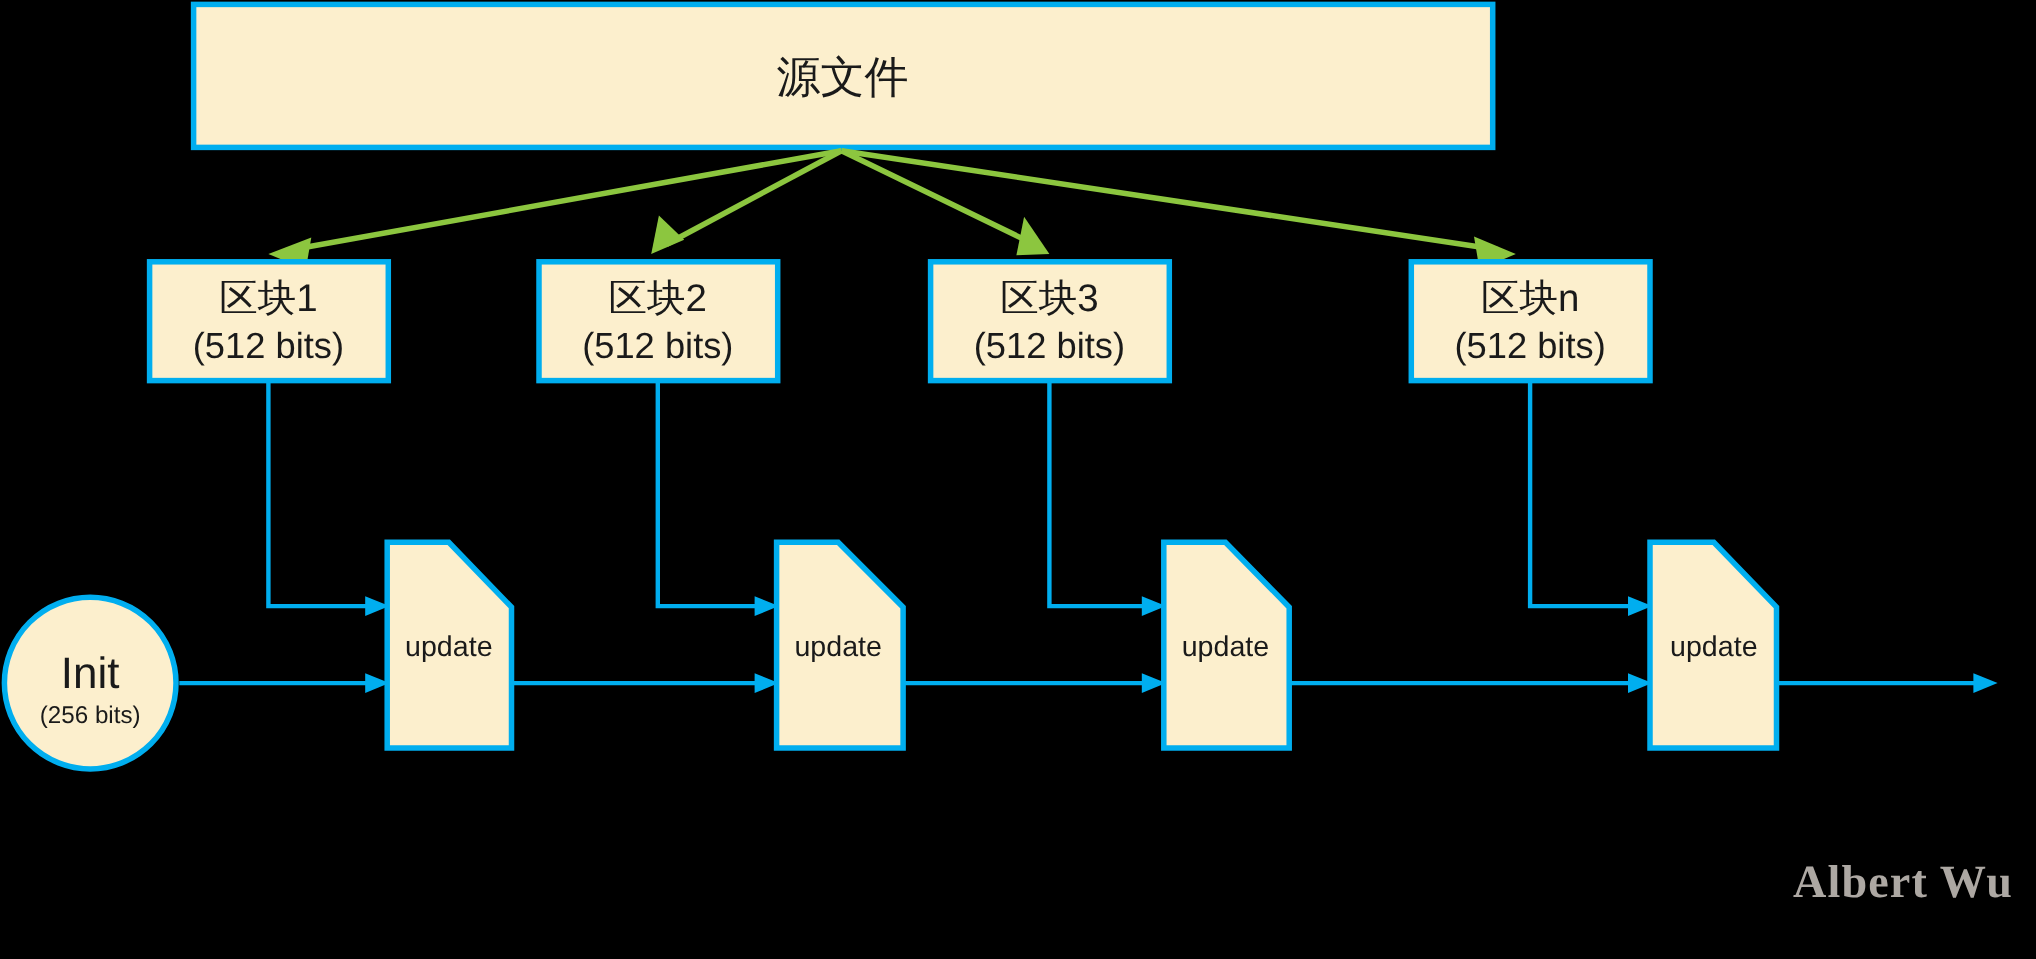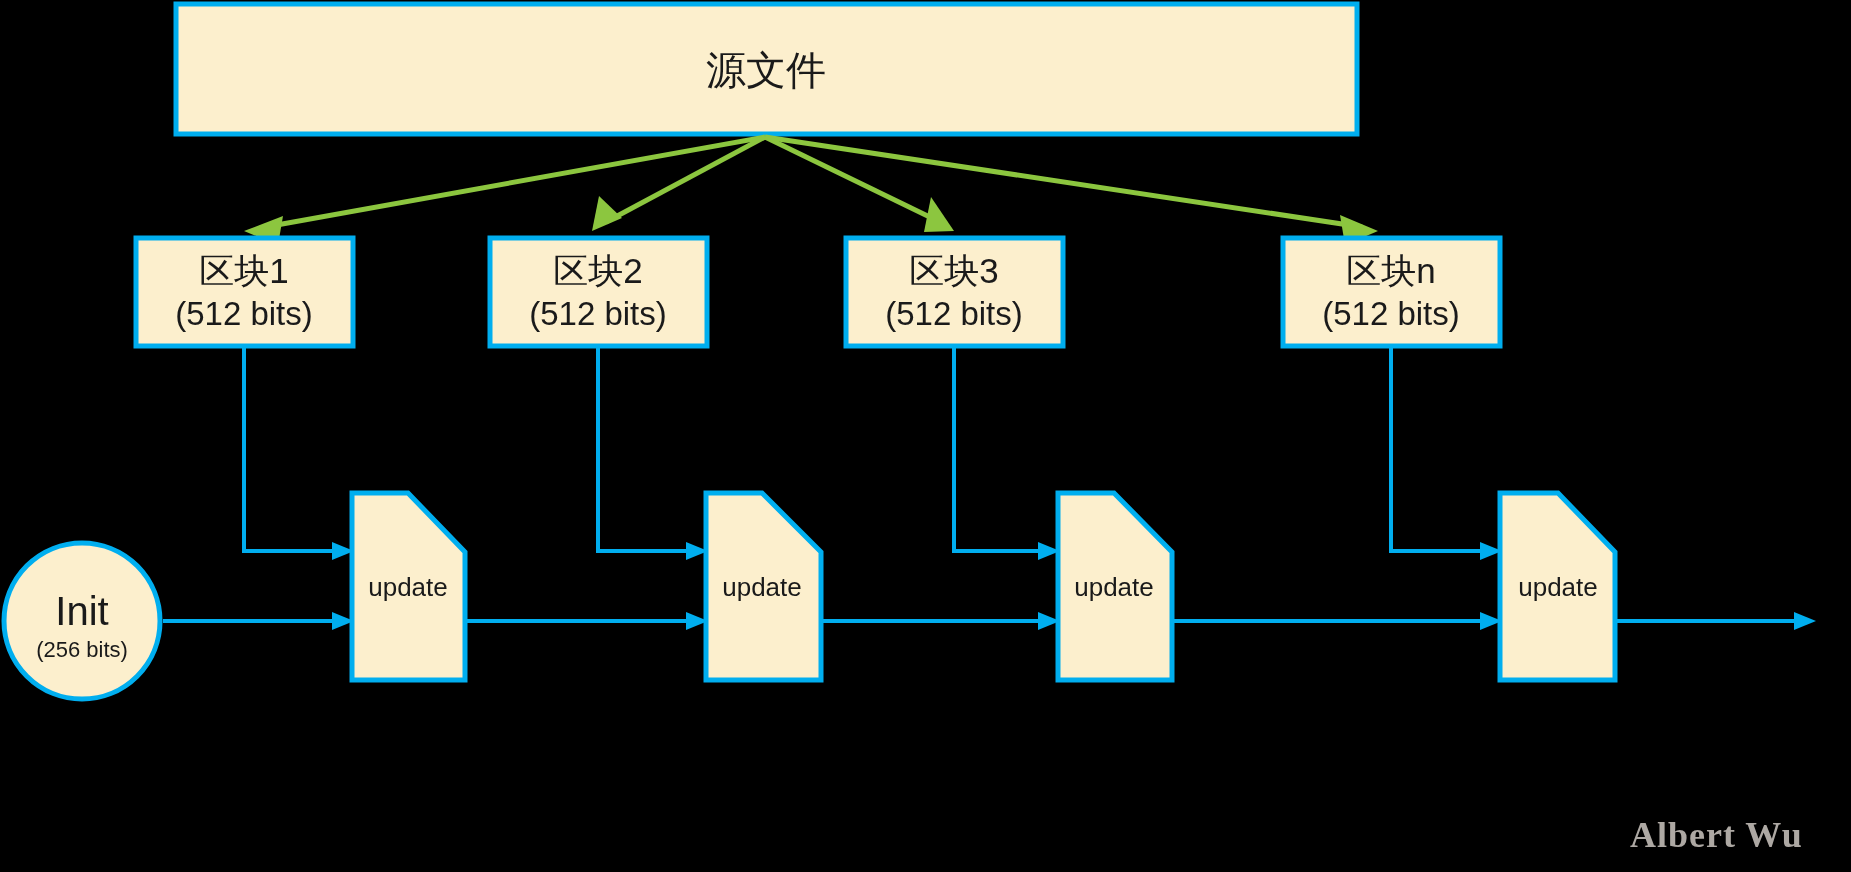--- a/index.html
+++ b/index.html
@@ -42,25 +42,24 @@
   .t-bits { font-size: 33px; text-anchor: middle; }
   .t-init { font-size: 40px; text-anchor: middle; }
   .t-initbits { font-size: 22px; text-anchor: middle; }
   .t-update { font-size: 26px; text-anchor: middle; }
   .watermark {
     position: absolute;
     left: 1630px;
     top: 778px;
     font-family: "Liberation Serif", "DejaVu Serif", serif;
     font-weight: bold;
-    font-size: 36px;
+    font-size: 42px;
     letter-spacing: 1px;
     color: #ADA8A3;
     white-space: nowrap;
-    margin-top: 36px;
   }
 </style>
 </head>
 <body>
 
 <div id="canvas">
 
   <svg class="diagram" viewBox="0 0 1851 872">
 
     <g>

